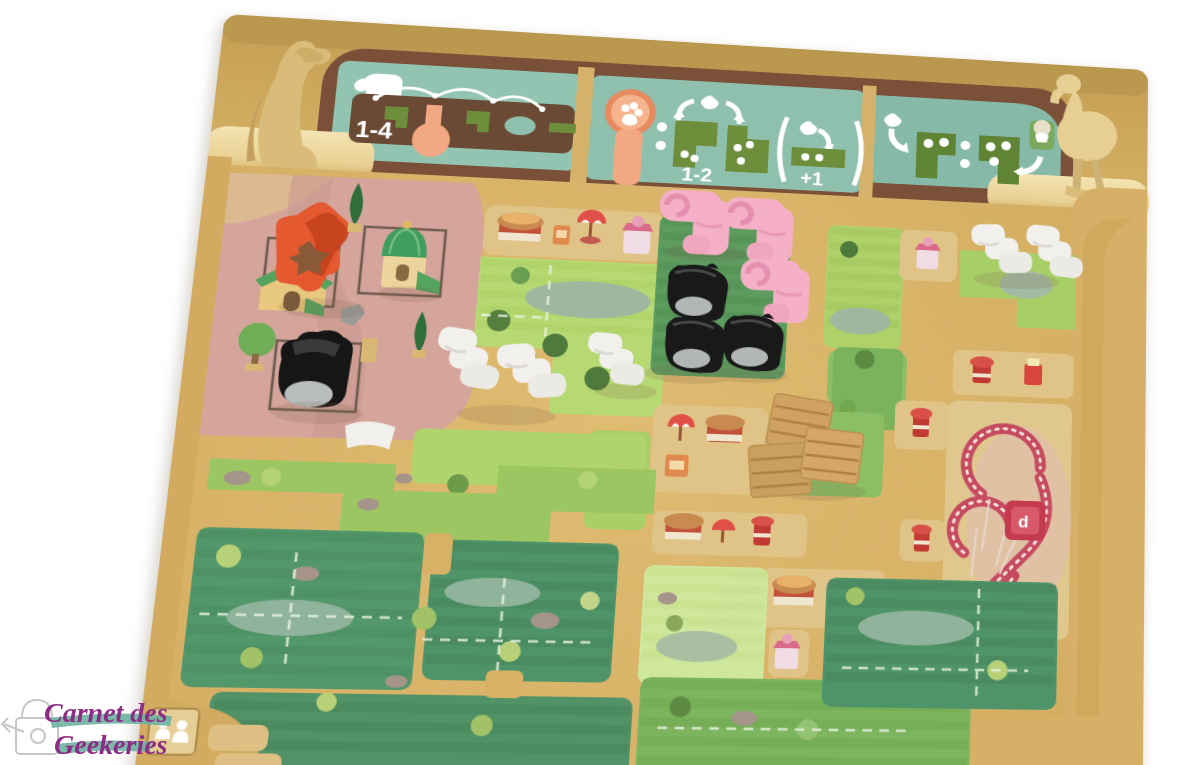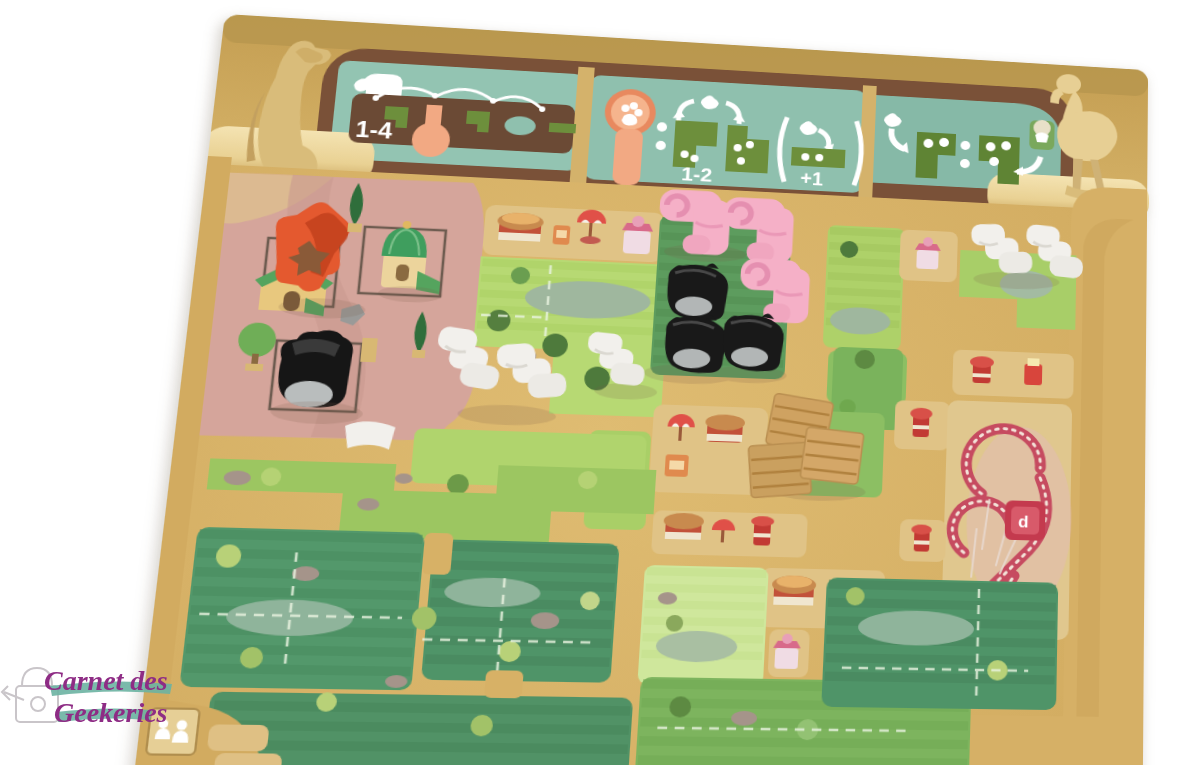--- a/index.html
+++ b/index.html
@@ -668,21 +668,21 @@
           <path d="M535 434 h54 M535 448 h54 M535 462 h54" stroke="#b0813e" stroke-width="2.5" fill="none"></path>
         </g>
 
 <g transform="rotate(5 612 430)">
           <rect x="584" y="404" width="56" height="52" rx="4" fill="#d4a768" stroke="#b98e50" stroke-width="1.5"></rect>
           <path d="M586 418 h52 M586 432 h52 M586 446 h52" stroke="#b0813e" stroke-width="2.5" fill="none"></path>
         </g>
       </svg>
 </div>
 
-<div style="position:absolute;left:0px;top:656px;width:240px;height:77px;">
+<div style="position:absolute;left:0px;top:688px;width:240px;height:77px;">
 <svg width="240" height="77" viewBox="0 0 240 77" xmlns="http://www.w3.org/2000/svg">
 
   <g fill="none" stroke="#c9c5c9" stroke-width="2">
     <rect x="16" y="30" width="42" height="36" rx="4"></rect>
     <path d="M22 30 q0 -18 15 -18 q15 0 15 18"></path>
     <path d="M4 36 l20 8 M8 30 l-6 6 l8 8"></path>
     <circle cx="38" cy="48" r="7"></circle>
   </g>
 
   <path d="M50 30 q62 -8 122 -2 l-2 10 q-58 -6 -118 2 z" fill="#6cb3a2" opacity="0.9"></path>

